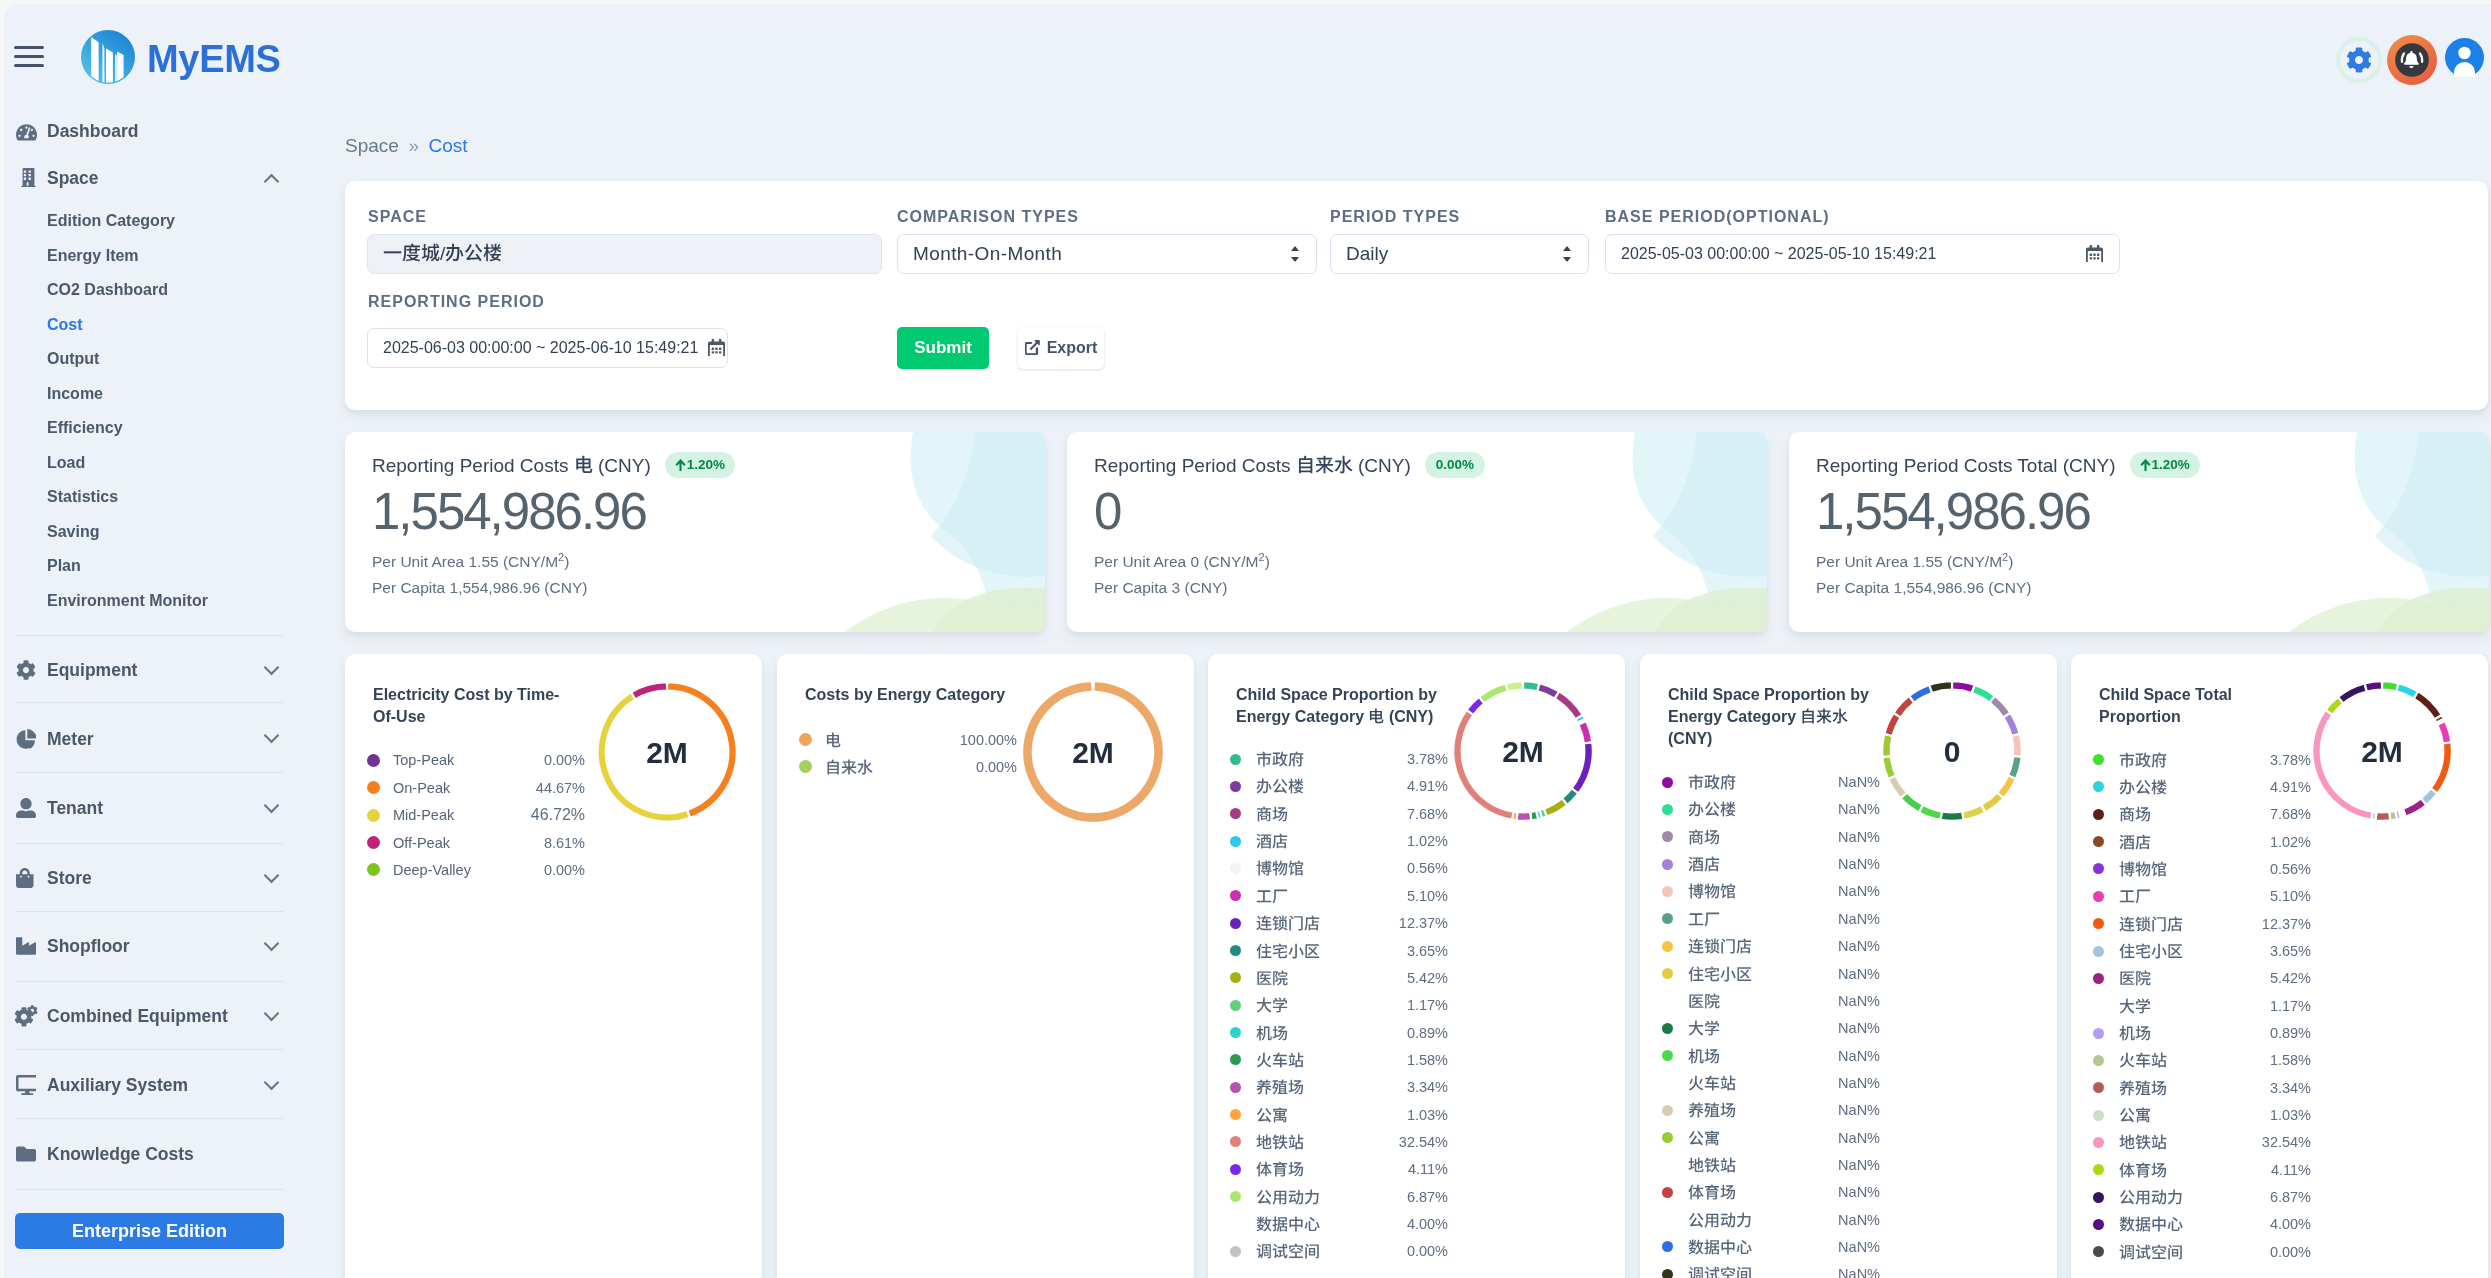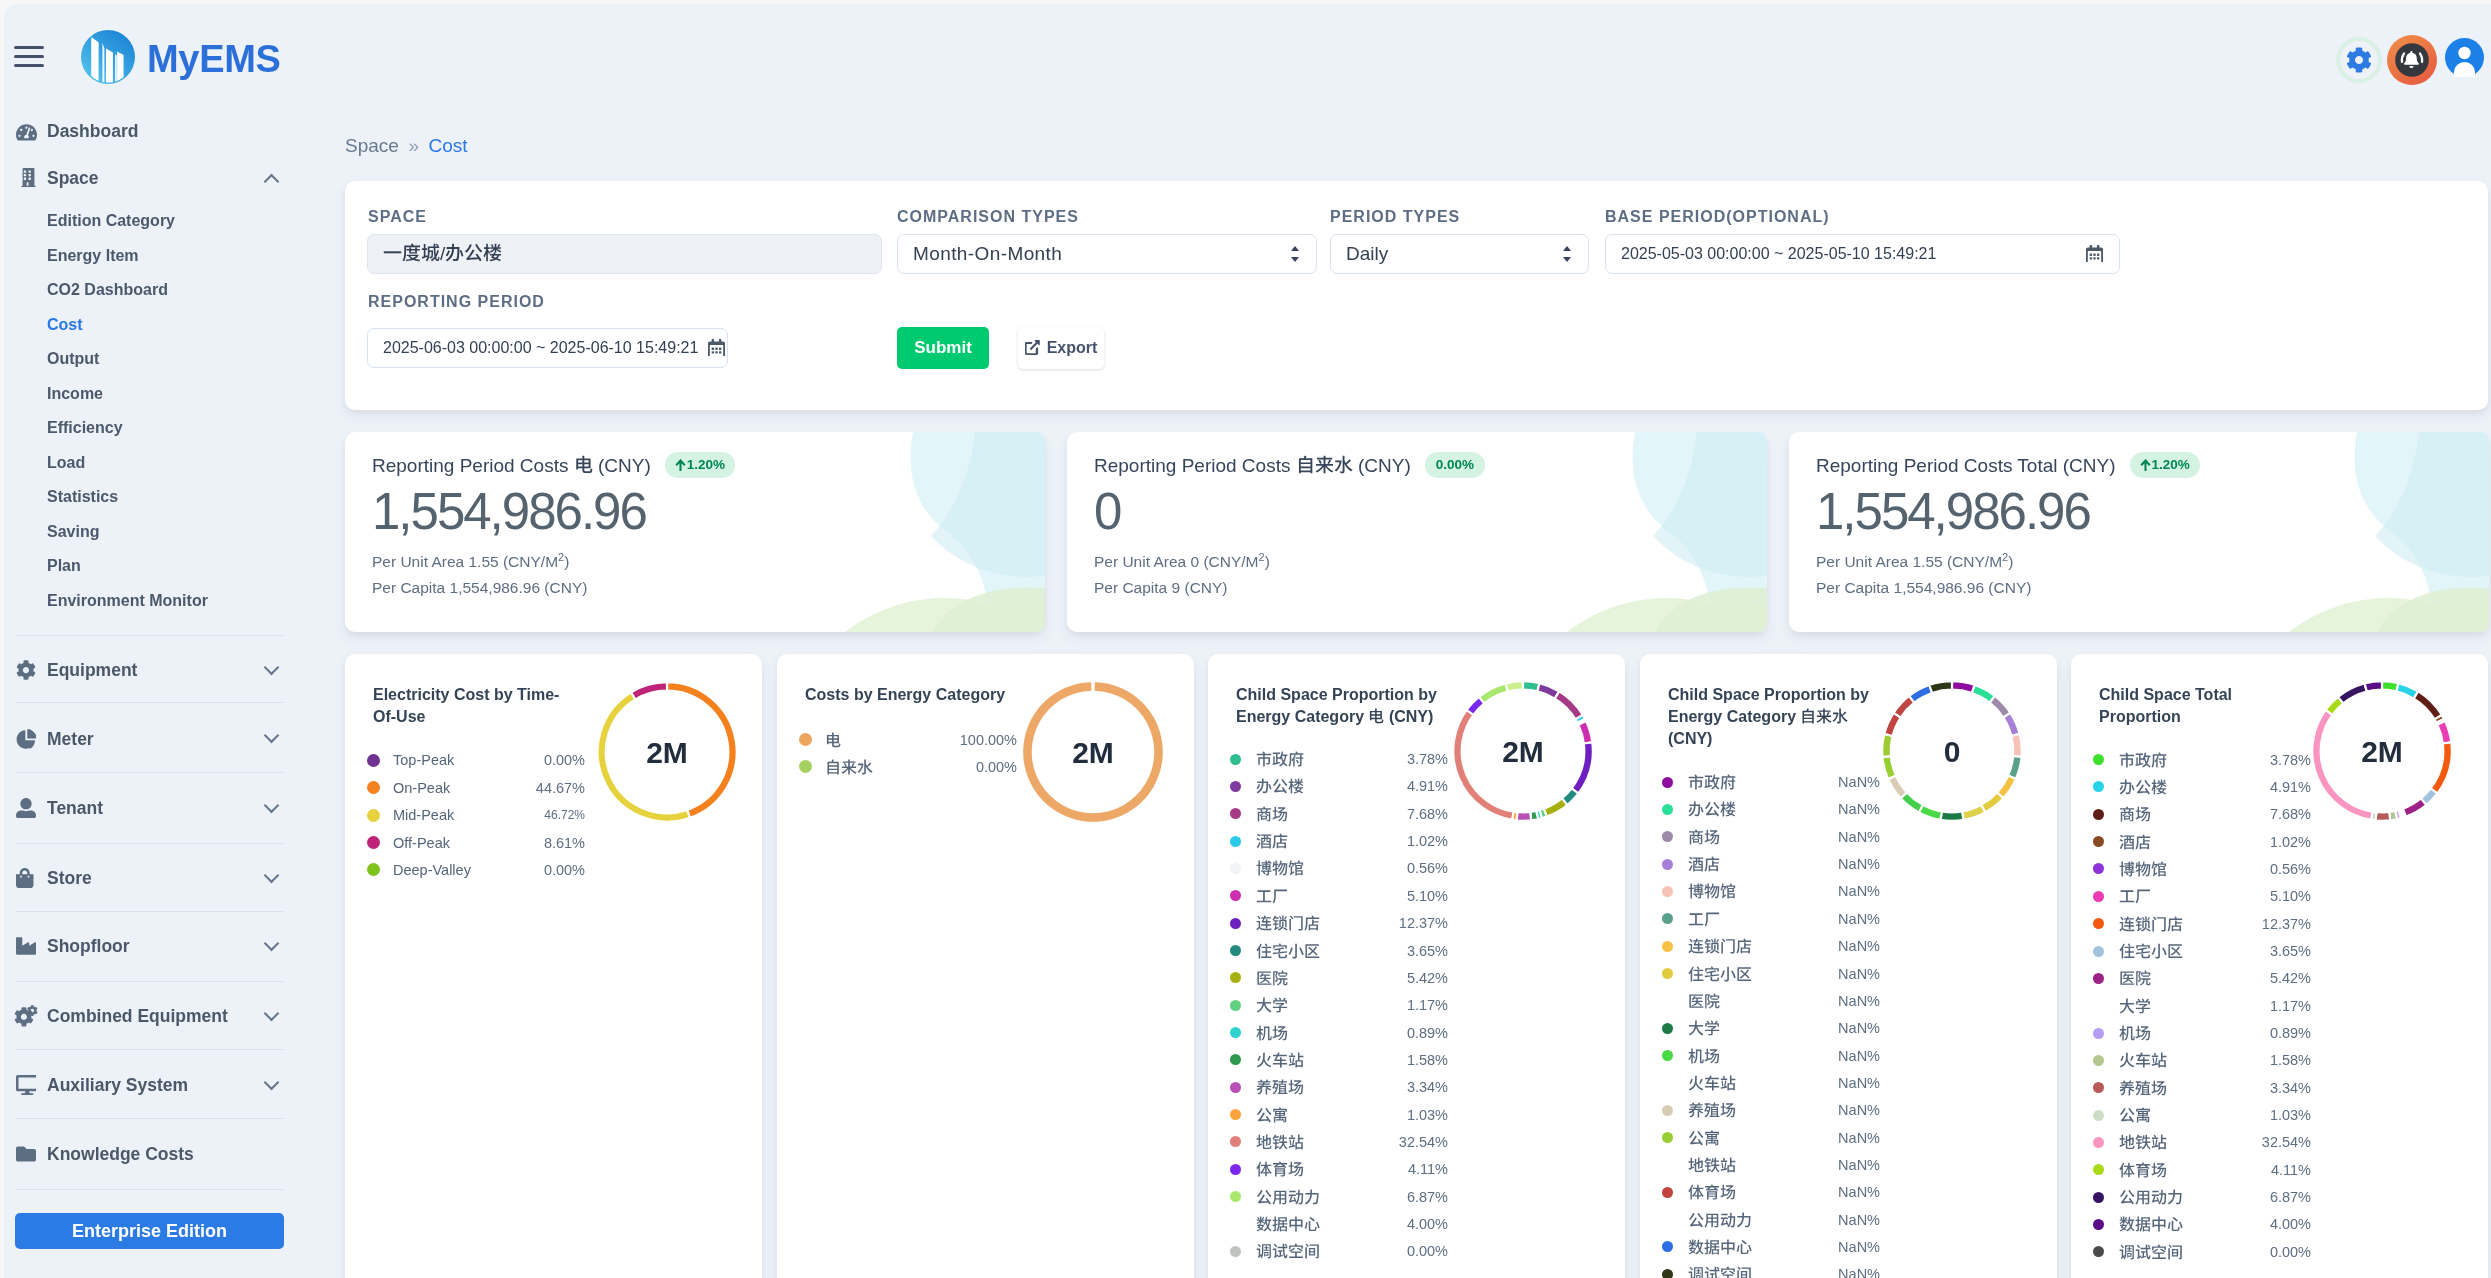--- a/index.html
+++ b/index.html
@@ -391,21 +391,21 @@
   </svg>
 <div class="abs" style="left:1094px;top:452px;font-size:19px;font-weight:400;color:#36455a;white-space:nowrap">Reporting Period Costs <svg class="cj">
       <use href="#u81EA"></use>
     </svg><svg class="cj">
       <use href="#u6765"></use>
     </svg><svg class="cj">
       <use href="#u6C34"></use>
     </svg> (CNY)<span style="display:inline-block;margin-left:14px;background:#d5f3e2;border-radius:13px;height:26px;line-height:26px;padding:0 11px;font-size:13.5px;font-weight:700;color:#00874e;vertical-align:3px">0.00%</span></div>
 <div class="abs" style="left:1094px;top:482px;font-size:51px;font-weight:400;color:#55636f;letter-spacing:-2px">0</div>
 <div class="abs" style="left:1094px;top:551px;font-size:15.5px;color:#5e6e82">Per Unit Area 0 (CNY/M<span style="font-size:11px;vertical-align:6px">2</span>)</div>
-<div class="abs" style="left:1094px;top:579px;font-size:15.5px;color:#5e6e82">Per Capita 9 (CNY)</div>
+<div class="abs" style="left:1094px;top:579px;font-size:15.5px;color:#5e6e82">Per Capita 3 (CNY)</div>
 <div class="card" style="left:1789px;top:432px;width:700px;height:200px"></div>
 <svg class="abs" style="left:2259px;top:432px" width="230" height="200" viewBox="0 0 230 200">
 <defs>
       <clipPath id="rc2">
         <path d="M0 0 H220 Q230 0 230 10 V190 Q230 200 220 200 H0 Z"></path>
       </clipPath>
     </defs>
 <g clip-path="url(#rc2)">
 <path d="M98 0 C 90 44 102 78 132 100 C 160 120 172 150 178 200 L 230 200 L 230 0 Z" fill="#e2f5f9"></path>
 <path d="M160 0 C 154 50 136 84 116 104 C 146 136 186 148 230 144 L 230 0 Z" fill="#cfecf2" opacity=".6"></path>
@@ -438,21 +438,21 @@
     </svg> (CNY)</div>
 <div class="ct" style="left:2099px;top:684px;width:180px">Child Space Total Proportion</div>
 <div class="dot" style="left:367px;top:753.9px;width:13px;height:13px;background:#6f3391"></div>
 <div class="ll" style="left:393px;top:751.4px;font-size:14.5px;line-height:18px">Top-Peak</div>
 <div class="lv" style="left:475px;top:751.4px;width:110px;font-size:14.5px;line-height:18px">0.00%</div>
 <div class="dot" style="left:367px;top:781.2px;width:13px;height:13px;background:#f5811e"></div>
 <div class="ll" style="left:393px;top:778.8px;font-size:14.5px;line-height:18px">On-Peak</div>
 <div class="lv" style="left:475px;top:778.8px;width:110px;font-size:14.5px;line-height:18px">44.67%</div>
 <div class="dot" style="left:367px;top:808.6px;width:13px;height:13px;background:#e5d23c"></div>
 <div class="ll" style="left:393px;top:806.1px;font-size:14.5px;line-height:18px">Mid-Peak</div>
-<div class="lv" style="left:475px;top:806.1px;width:110px;font-size:12px;line-height:18px">46.72%</div>
+<div class="lv" style="left:475px;top:806.1px;width:110px;font-size:16px;line-height:18px">46.72%</div>
 <div class="dot" style="left:367px;top:836.0px;width:13px;height:13px;background:#bf2377"></div>
 <div class="ll" style="left:393px;top:833.5px;font-size:14.5px;line-height:18px">Off-Peak</div>
 <div class="lv" style="left:475px;top:833.5px;width:110px;font-size:14.5px;line-height:18px">8.61%</div>
 <div class="dot" style="left:367px;top:863.3px;width:13px;height:13px;background:#7ec41c"></div>
 <div class="ll" style="left:393px;top:860.8px;font-size:14.5px;line-height:18px">Deep-Valley</div>
 <div class="lv" style="left:475px;top:860.8px;width:110px;font-size:14.5px;line-height:18px">0.00%</div>
 <div class="dot" style="left:799px;top:733.0px;width:13px;height:13px;background:#eca55e"></div>
 <div class="ll" style="left:825px;top:730.5px;font-size:14.5px;line-height:18px"><svg class="cj">
       <use href="#u7535"></use>
     </svg></div>

